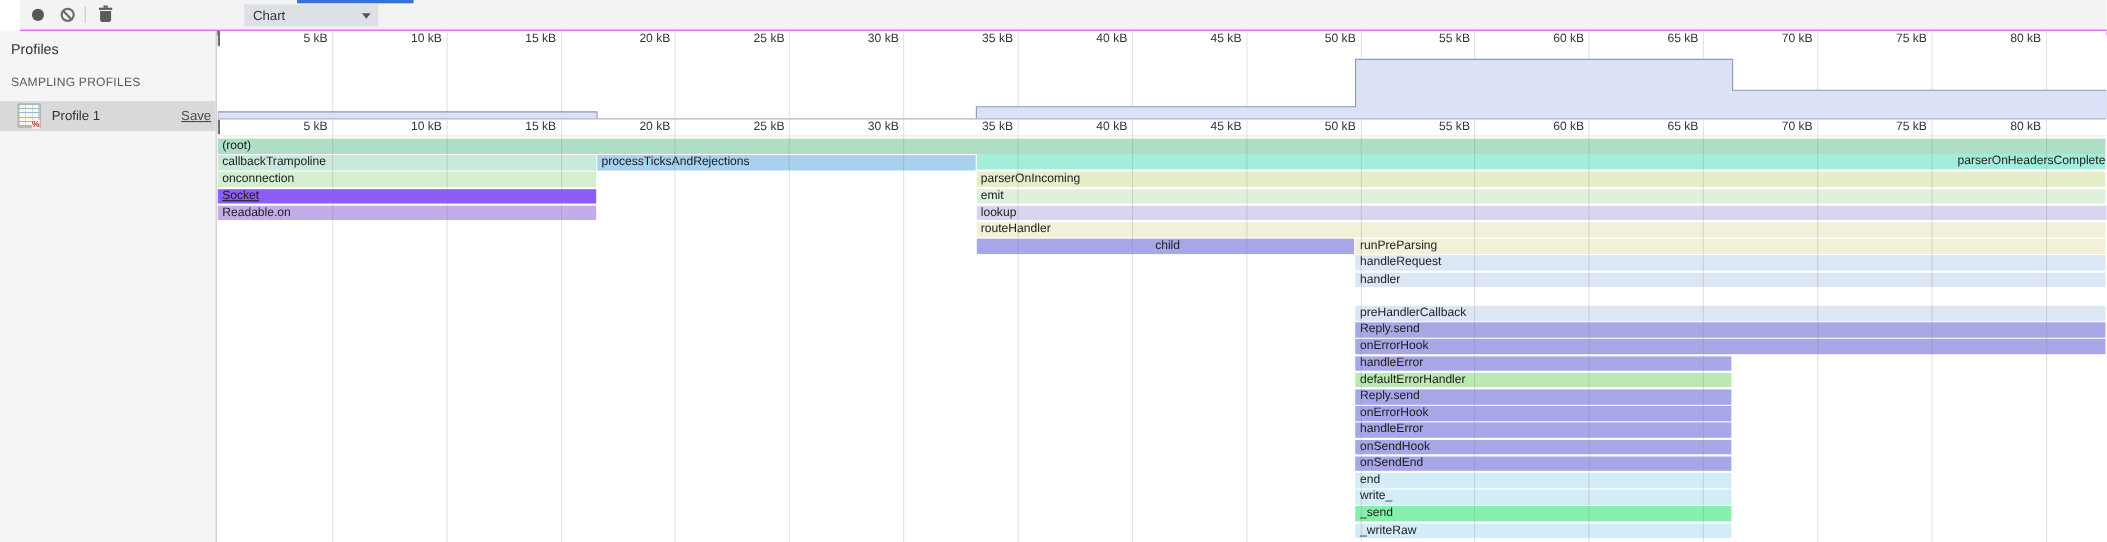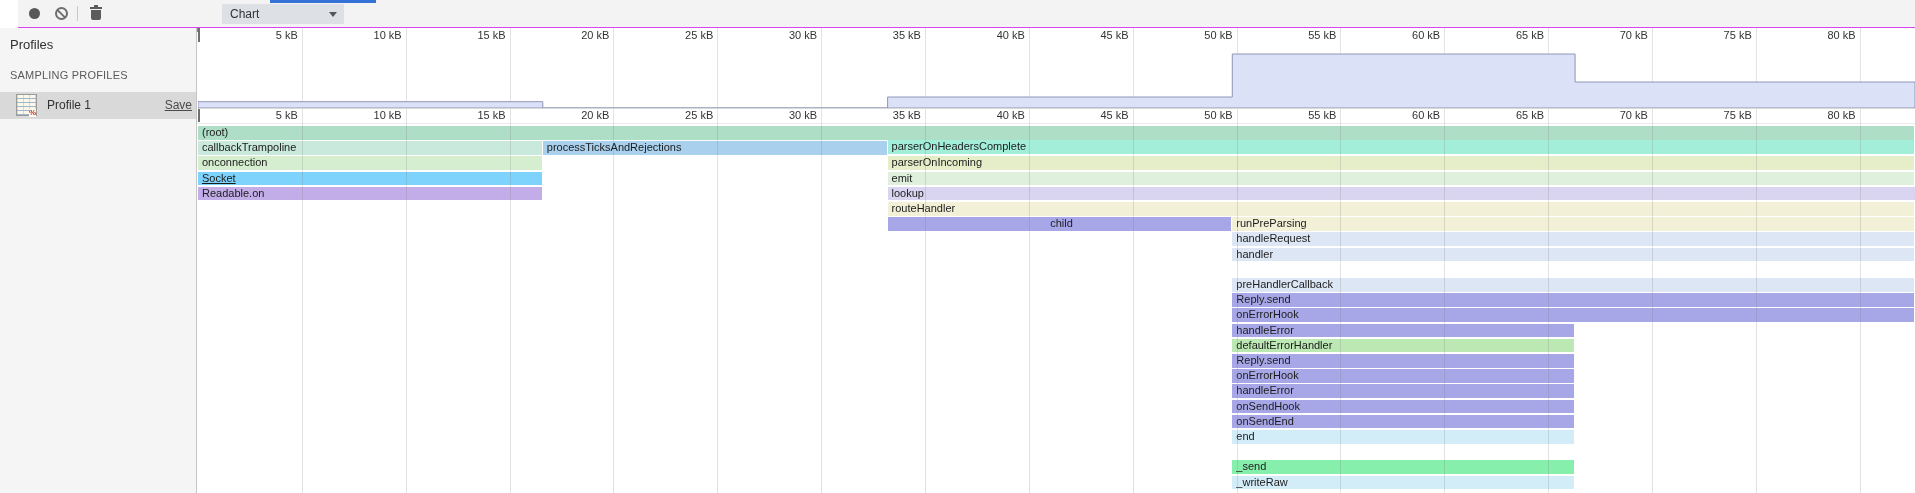--- a/index.html
+++ b/index.html
@@ -157,40 +157,41 @@
       <div class="tick0" style="left: 0px; top: 0px; height: 14px;"></div>
       <div class="tick0" style="left: 0px; top: 80px; height: 14px;"></div>
       <div class="hsep" style="top: 80px; background: rgb(216, 216, 216);"></div>
       <div class="hsep" style="top: 95px; background: rgb(236, 236, 236);"></div>
       <svg width="1717" height="65" id="overview-svg">
         <polygon points="0.0,58.7 344.8,58.7 344.8,65.0 689.6,65.0 689.6,54.0 1034.3,54.0 1034.3,11.0 1377.1,11.0 1377.1,39.0 1717.0,39.0 1717.0,65.0 0.0,65.0" fill="#dbe2f7" stroke="#8f96b8" stroke-width="1"></polygon>
       </svg>
       <div class="bar" style="left: 0px; top: 98px; width: 1716px; height: 13.6px; background: rgb(174, 222, 198);">(root)</div>
       <div class="bar" style="left: 0px; top: 113.2px; width: 343.782px; height: 13.6px; background: rgb(201, 233, 220);">callbackTrampoline</div>
       <div class="bar" style="left: 344.782px; top: 113.2px; width: 343.782px; height: 13.6px; background: rgb(169, 208, 237);">processTicksAndRejections</div>
-      <div class="bar" style="left: 689.564px; top: 112px; width: 1026.44px; height: 13.6px; background: rgb(163, 238, 216);">parserOnHeadersComplete</div>
+      <div class="bar" style="left: 689.564px; top: 112px; width: 1026.44px; height: 13.6px; background: rgb(163, 238, 216); text-align: right;">parserOnHeadersComplete</div>
       <div class="bar" style="left: 0px; top: 128.4px; width: 343.782px; height: 13.6px; background: rgb(213, 238, 207);">onconnection</div>
       <div class="bar" style="left: 689.564px; top: 128.4px; width: 1026.44px; height: 13.6px; background: rgb(230, 238, 201);">parserOnIncoming</div>
-      <div class="bar" style="left: 0px; top: 143.6px; width: 343.782px; height: 13.6px; background: #7dd3fc; text-decoration: underline;">Socket</div>
+      <div class="bar" style="left: 0px; top: 143.6px; width: 343.782px; height: 13.6px; background: #8b5cf6; text-decoration: underline;">Socket</div>
       <div class="bar" style="left: 689.564px; top: 143.6px; width: 1026.44px; height: 13.6px; background: rgb(223, 240, 220);">emit</div>
       <div class="bar" style="left: 0px; top: 158.8px; width: 343.782px; height: 13.6px; background: rgb(195, 173, 232);">Readable.on</div>
       <div class="bar" style="left: 689.564px; top: 158.8px; width: 1193px; height: 13.6px; background: rgb(217, 213, 241);">lookup</div>
       <div class="bar" style="left: 689.564px; top: 174px; width: 1026.44px; height: 13.6px; background: rgb(242, 240, 215);">routeHandler</div>
       <div class="bar dotted" style="left: 689.564px; top: 189.2px; width: 343.782px; height: 13.6px; background: rgb(167, 167, 232);">child</div>
       <div class="bar" style="left: 1034.35px; top: 189.2px; width: 681.654px; height: 13.6px; background: rgb(242, 240, 215);">runPreParsing</div>
       <div class="bar" style="left: 1034.35px; top: 204.4px; width: 681.654px; height: 13.6px; background: rgb(220, 230, 244);">handleRequest</div>
       <div class="bar" style="left: 1034.35px; top: 219.6px; width: 681.654px; height: 13.6px; background: rgb(220, 230, 244);">handler</div>
       <div class="bar" style="left: 1034.35px; top: 250px; width: 681.654px; height: 13.6px; background: rgb(220, 230, 244);">preHandlerCallback</div>
       <div class="bar" style="left: 1034.35px; top: 265.2px; width: 681.654px; height: 13.6px; background: rgb(167, 167, 232);">Reply.send</div>
       <div class="bar" style="left: 1034.35px; top: 280.4px; width: 681.654px; height: 13.6px; background: rgb(167, 167, 232);">onErrorHook</div>
       <div class="bar" style="left: 1034.35px; top: 295.6px; width: 341.705px; height: 13.6px; background: rgb(167, 167, 232);">handleError</div>
       <div class="bar" style="left: 1034.35px; top: 310.8px; width: 341.705px; height: 13.6px; background: rgb(188, 232, 180);">defaultErrorHandler</div>
       <div class="bar" style="left: 1034.35px; top: 326px; width: 341.705px; height: 13.6px; background: rgb(167, 167, 232);">Reply.send</div>
       <div class="bar" style="left: 1034.35px; top: 341.2px; width: 341.705px; height: 13.6px; background: rgb(167, 167, 232);">onErrorHook</div>
       <div class="bar" style="left: 1034.35px; top: 356.4px; width: 341.705px; height: 13.6px; background: rgb(167, 167, 232);">handleError</div>
       <div class="bar" style="left: 1034.35px; top: 371.6px; width: 341.705px; height: 13.6px; background: rgb(167, 167, 232);">onSendHook</div>
       <div class="bar" style="left: 1034.35px; top: 386.8px; width: 341.705px; height: 13.6px; background: rgb(167, 167, 232);">onSendEnd</div>
       <div class="bar" style="left: 1034.35px; top: 402px; width: 341.705px; height: 13.6px; background: rgb(210, 236, 248);">end</div>
+      <div class="bar" style="left: 1034.35px; top: 417.2px; width: 341.705px; height: 13.6px; background: rgb(210, 236, 248);">write_</div>
       <div class="bar" style="left: 1034.35px; top: 432.4px; width: 341.705px; height: 13.6px; background: #86efac;">_send</div>
       <div class="bar" style="left: 1034.35px; top: 447.6px; width: 341.705px; height: 13.6px; background: rgb(210, 236, 248);">_writeRaw</div>
     </div>
 
 </div>
 
 </body></html>

